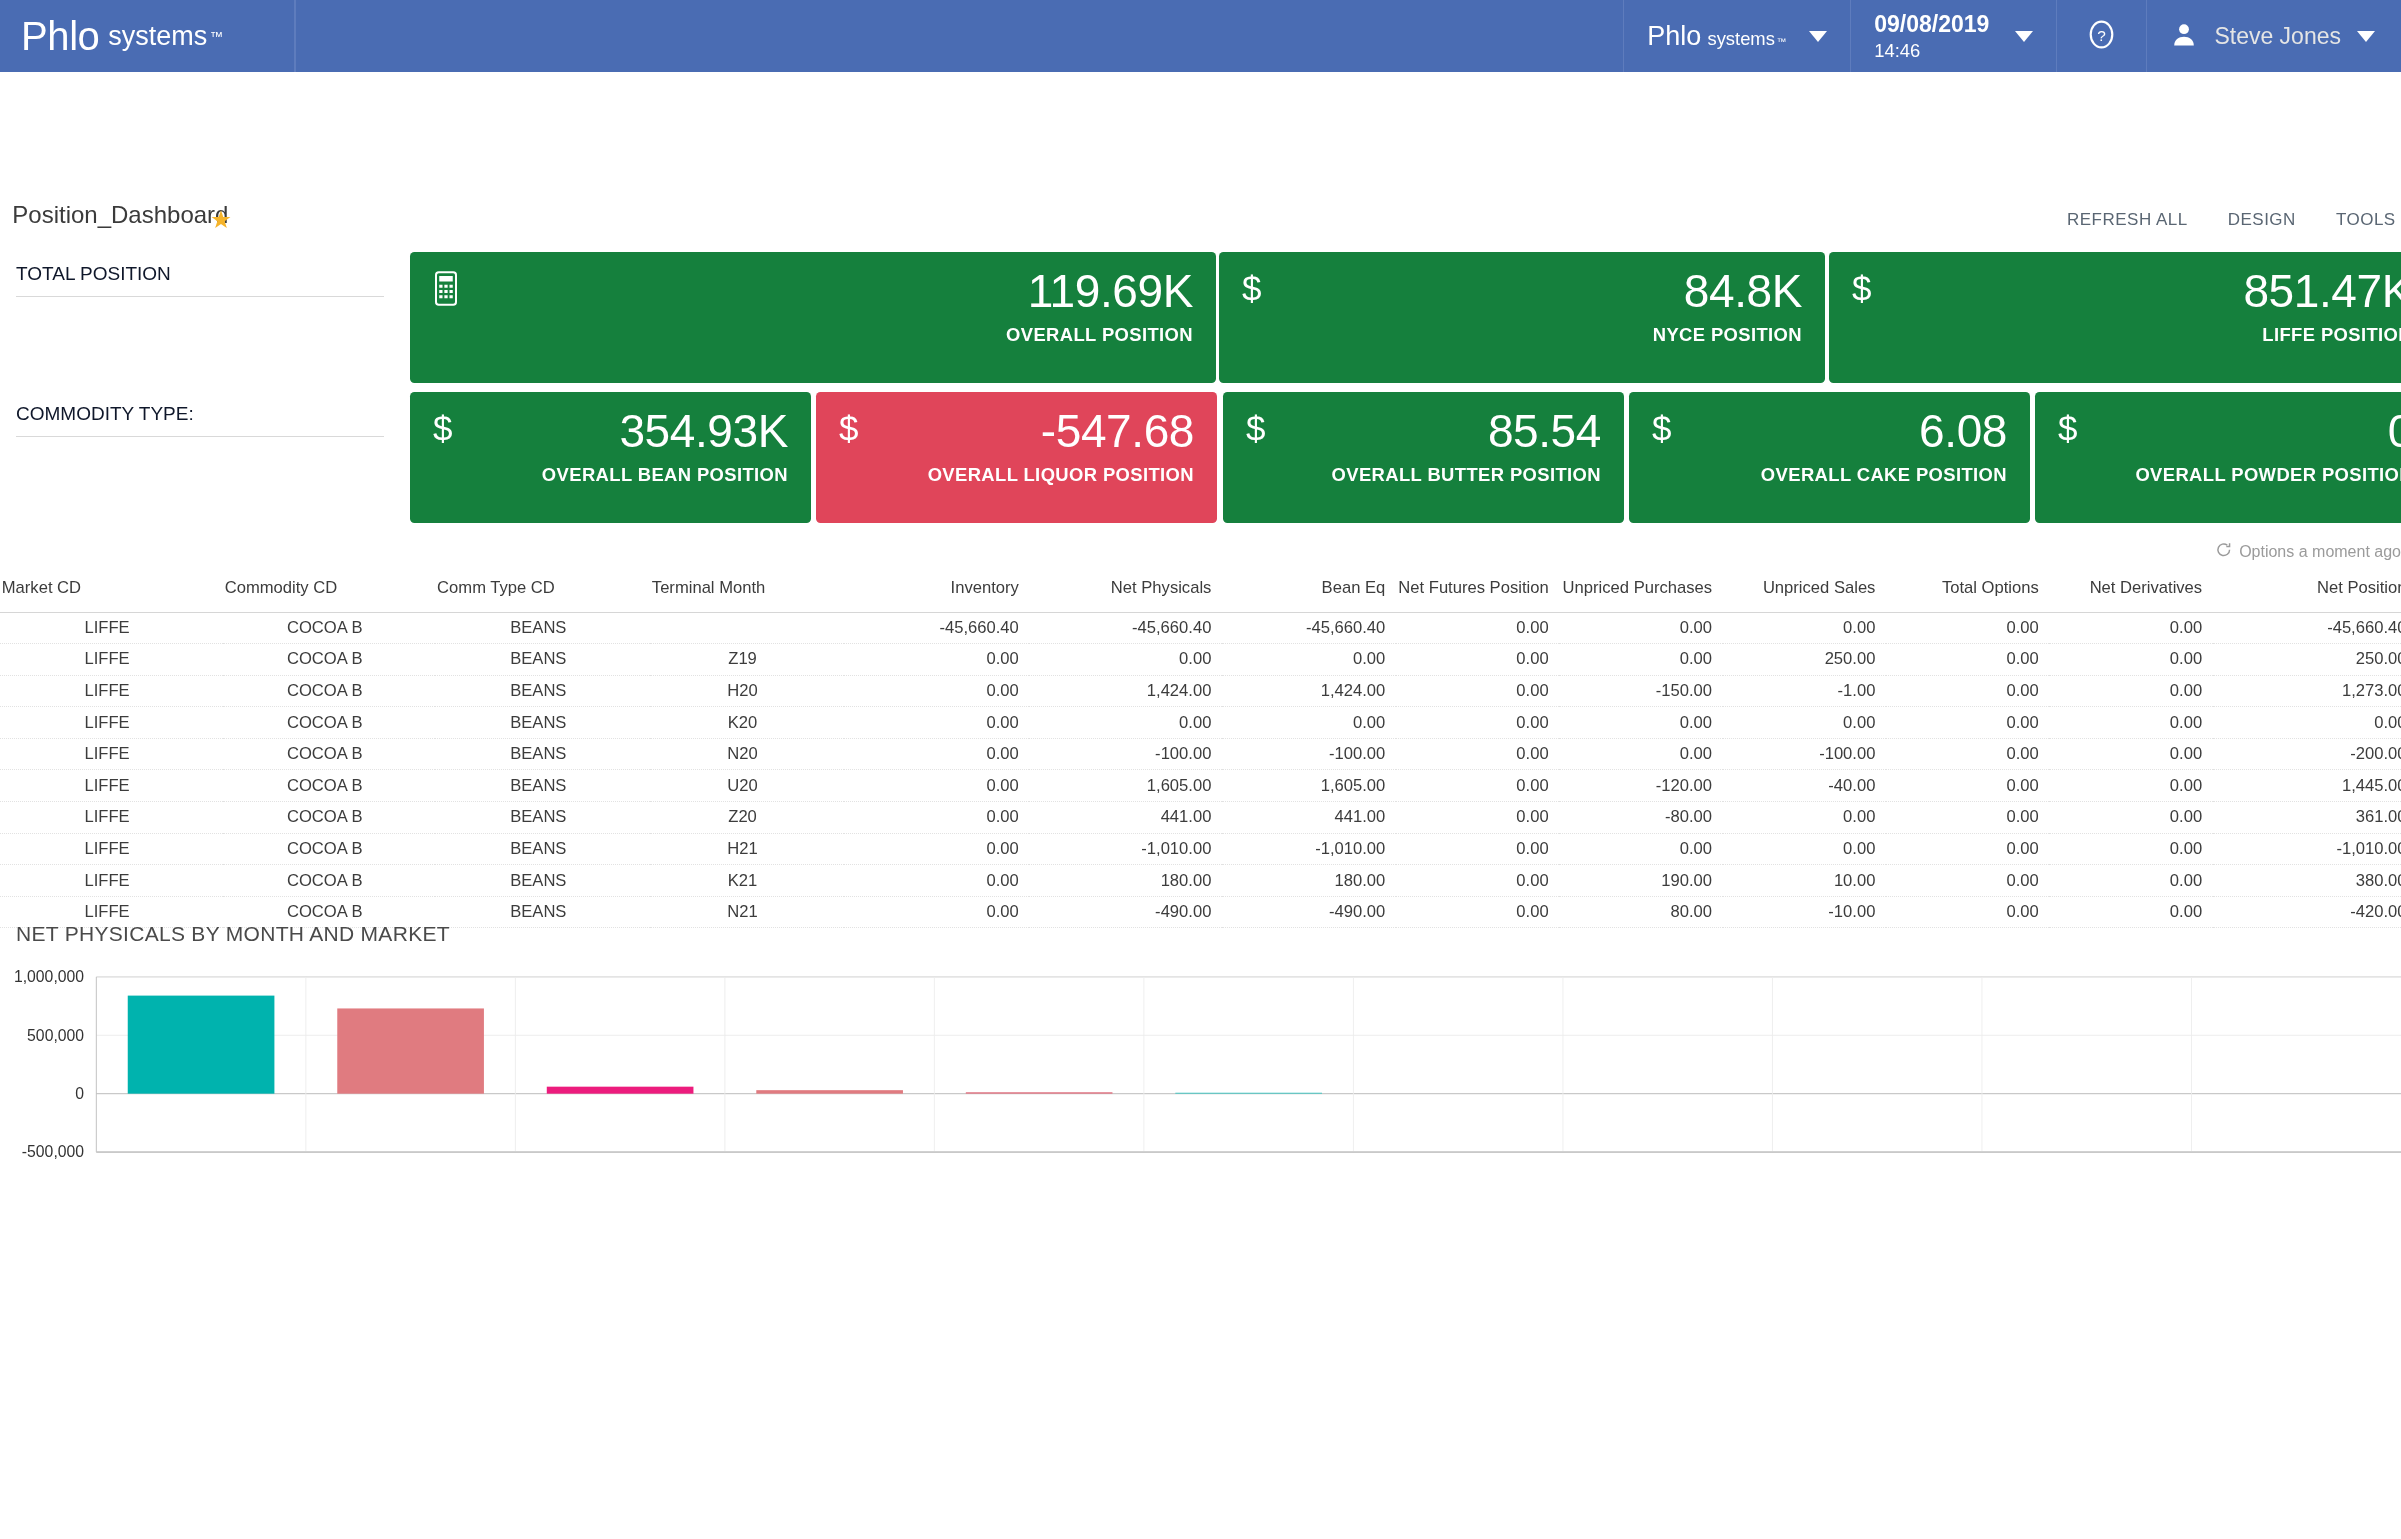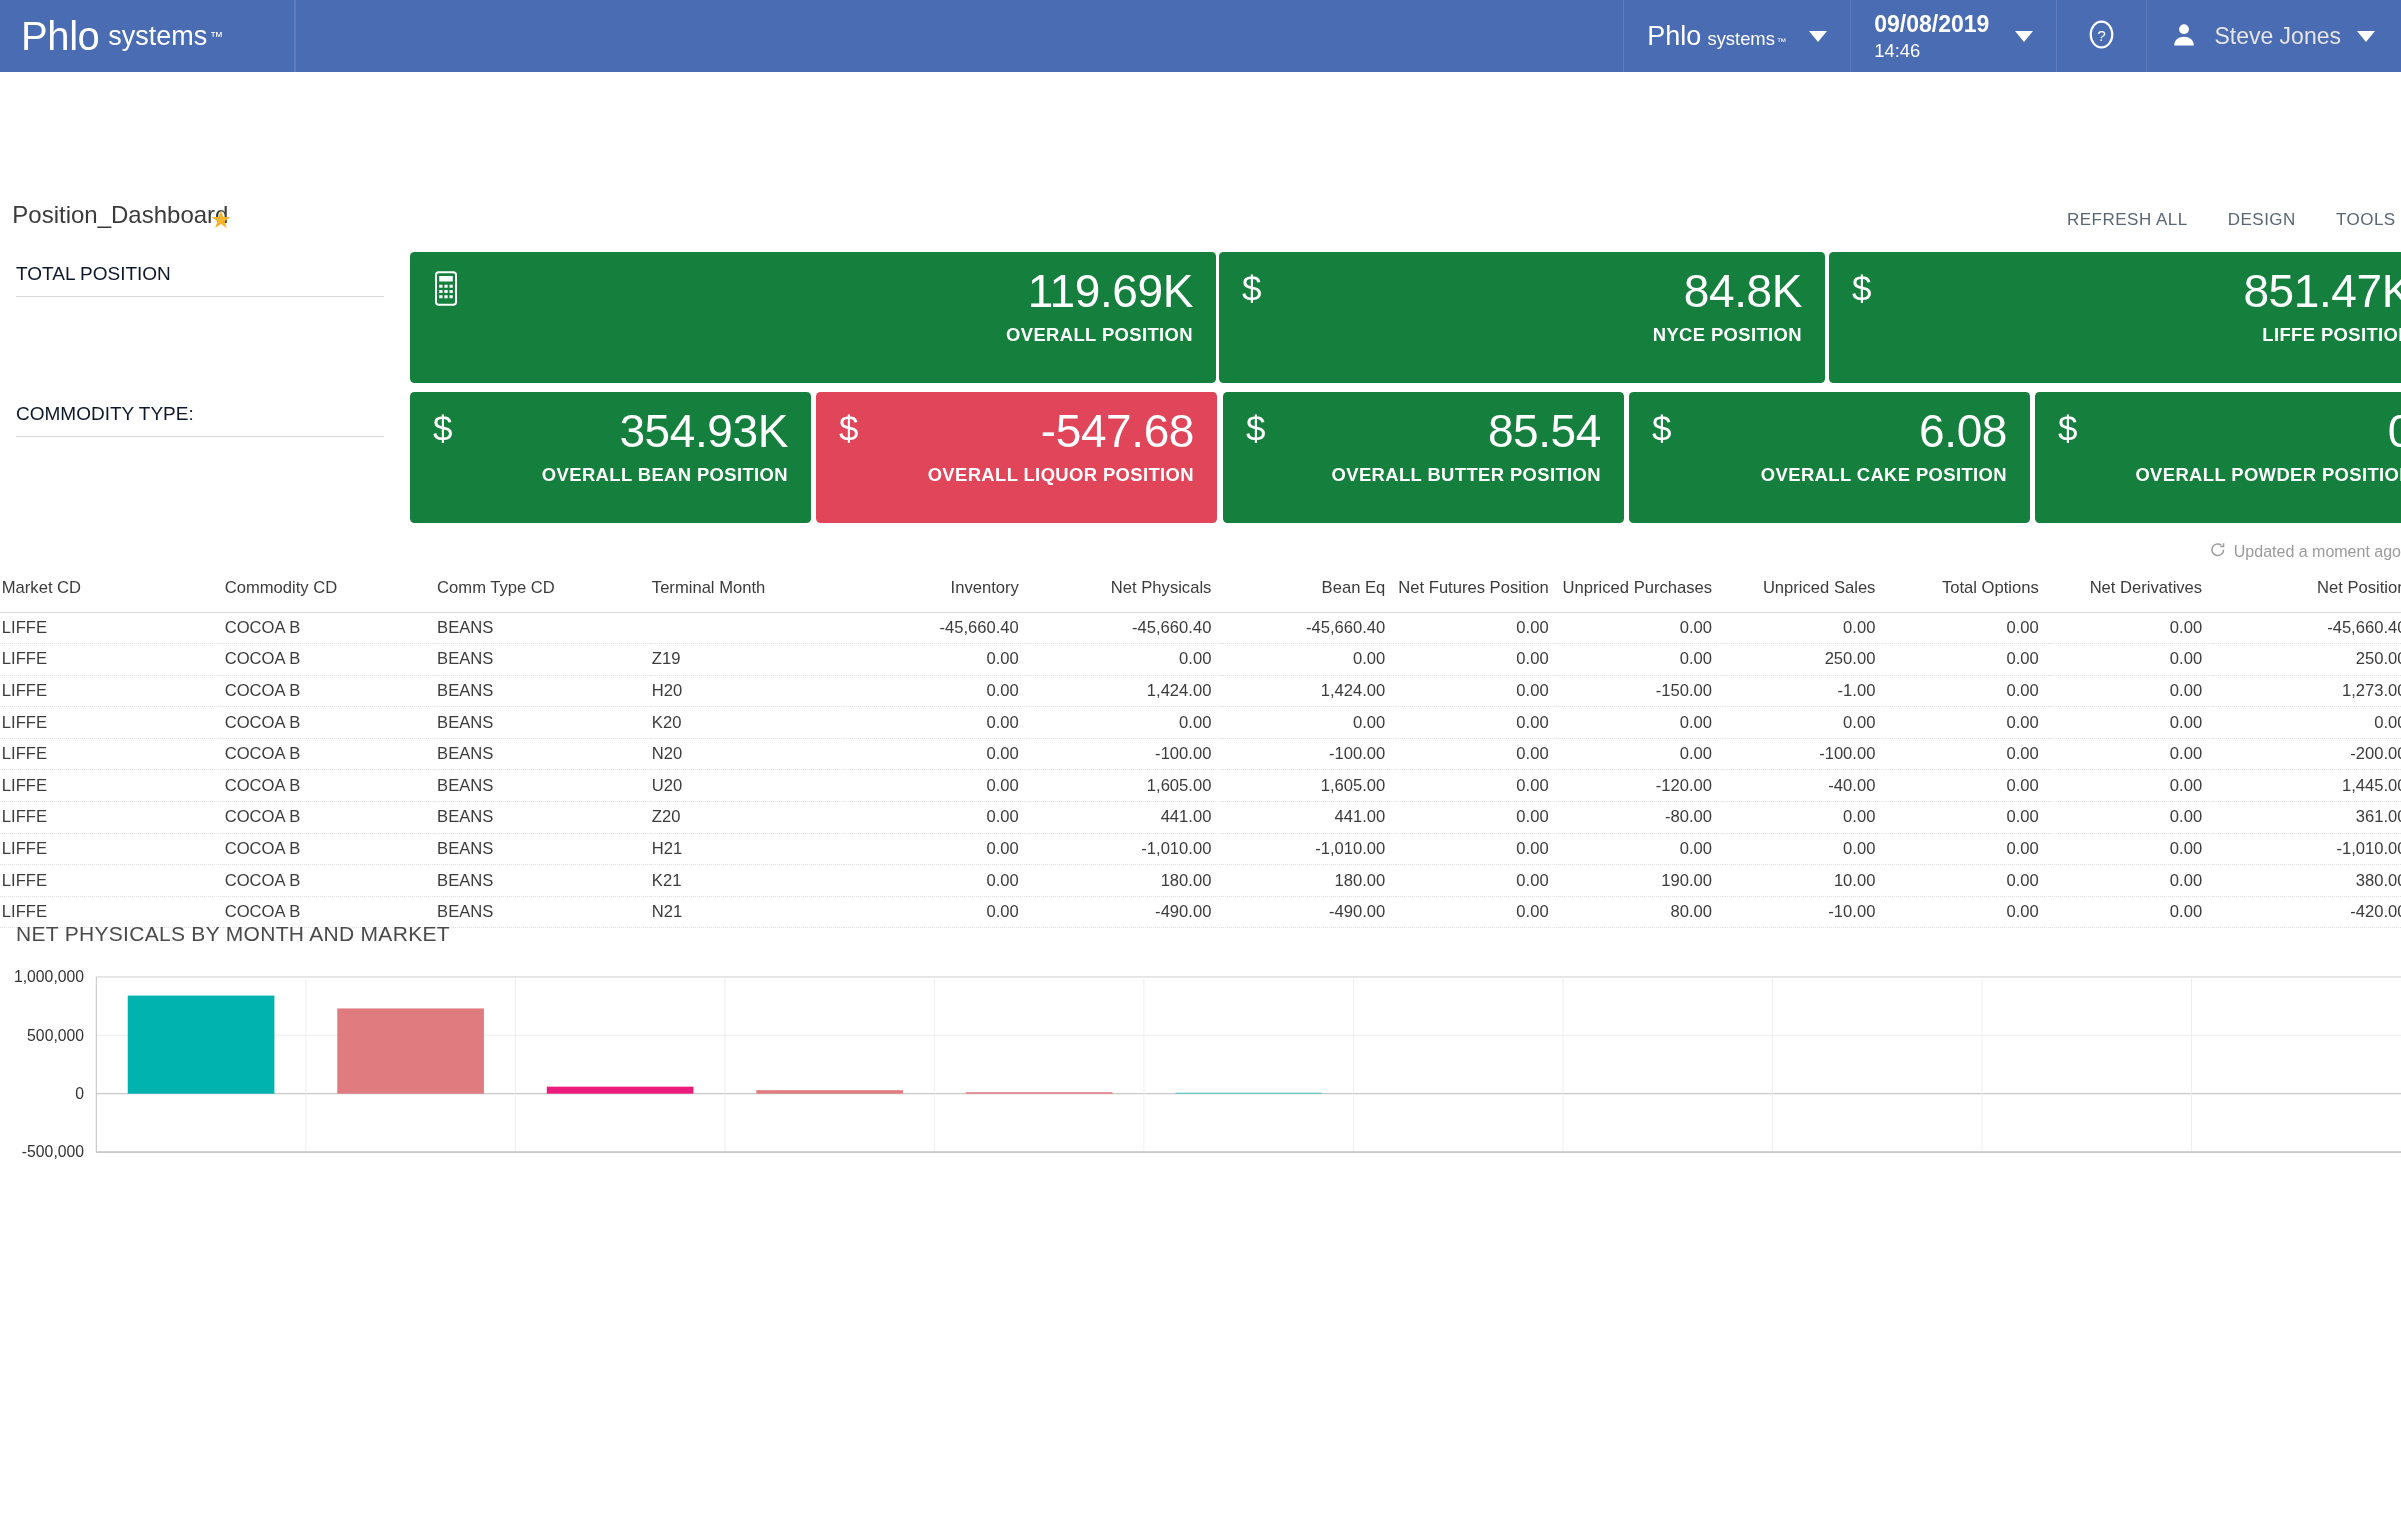--- a/index.html
+++ b/index.html
@@ -163,21 +163,21 @@
     border-bottom: 0.9px solid #d6d6d6;
   }
   table.pos th.txt { text-align: left; padding-left: 1.8px; }
   table.pos th.num { text-align: right; }
   table.pos td {
     font-size: 16.6px; color: #3c3c3c;
     padding: 5.3px 10.5px 5.3px 0;
     border-bottom: 0.9px dotted #e2e2e2;
     height: 27px;
   }
-  table.pos td.txt { text-align: left; padding-left: 1.8px; }
+  table.pos td.txt { text-align: center; padding-left: 1.8px; }
   table.pos td.num { text-align: right; }
 
   
   .chart-title {
     position: absolute; left: 16px; top: 922px;
     font-size: 21px; color: #4a4a4a; letter-spacing: 0.3px;
   }
   .chart {
     position: absolute; left: 0px; top: 968px;
     width: 2401px; height: 228px;
@@ -319,21 +319,21 @@
   <span class="t-lab">OVERALL POWDER POSITION</span>
 </div>
 
 <div class="updated">
   <span>
     <svg width="17.5" height="17.5" viewBox="0 0 24 24" fill="none" stroke="#9b9b9b" stroke-width="2">
       <path d="M20 12a8 8 0 1 1-3.2-6.4"></path>
       <polyline points="20,3 20,7.5 15.5,7.5"></polyline>
     </svg>
   </span>
-  <span>Updated a moment ago</span>
+  <span>Options a moment ago</span>
 </div>
 
 <div class="grid">
   <table class="pos">
     <colgroup>
       <col style="width:191px">
         <col style="width:182px">
         <col style="width:184px">
         <col style="width:166px">
       <col style="width:159px">

